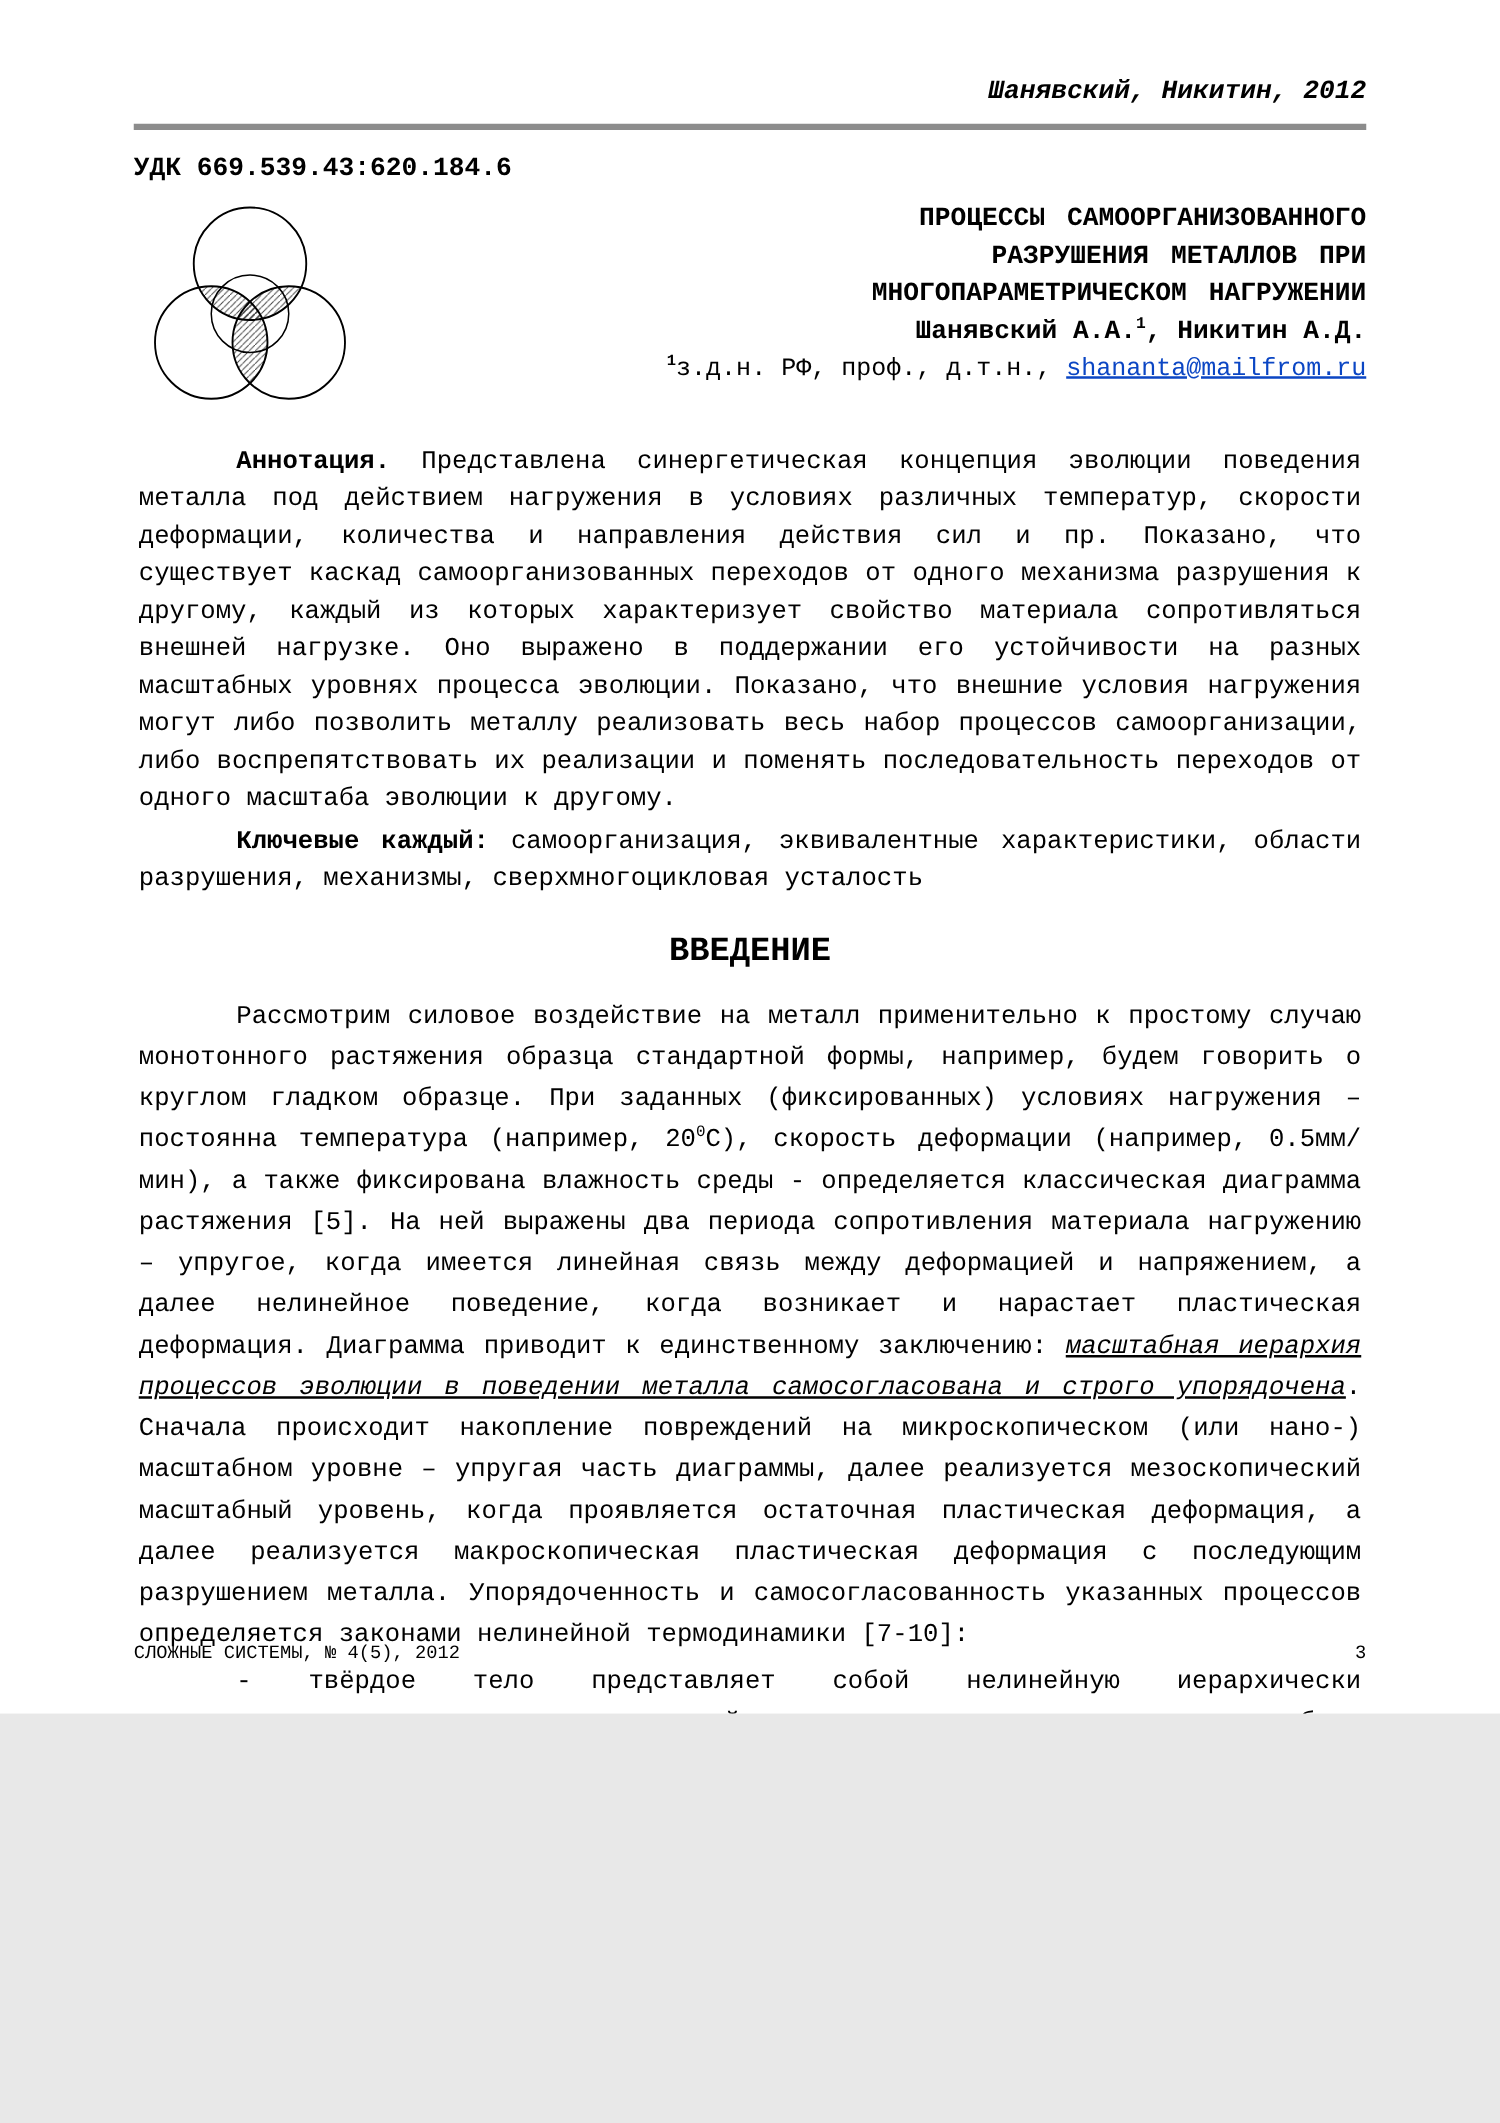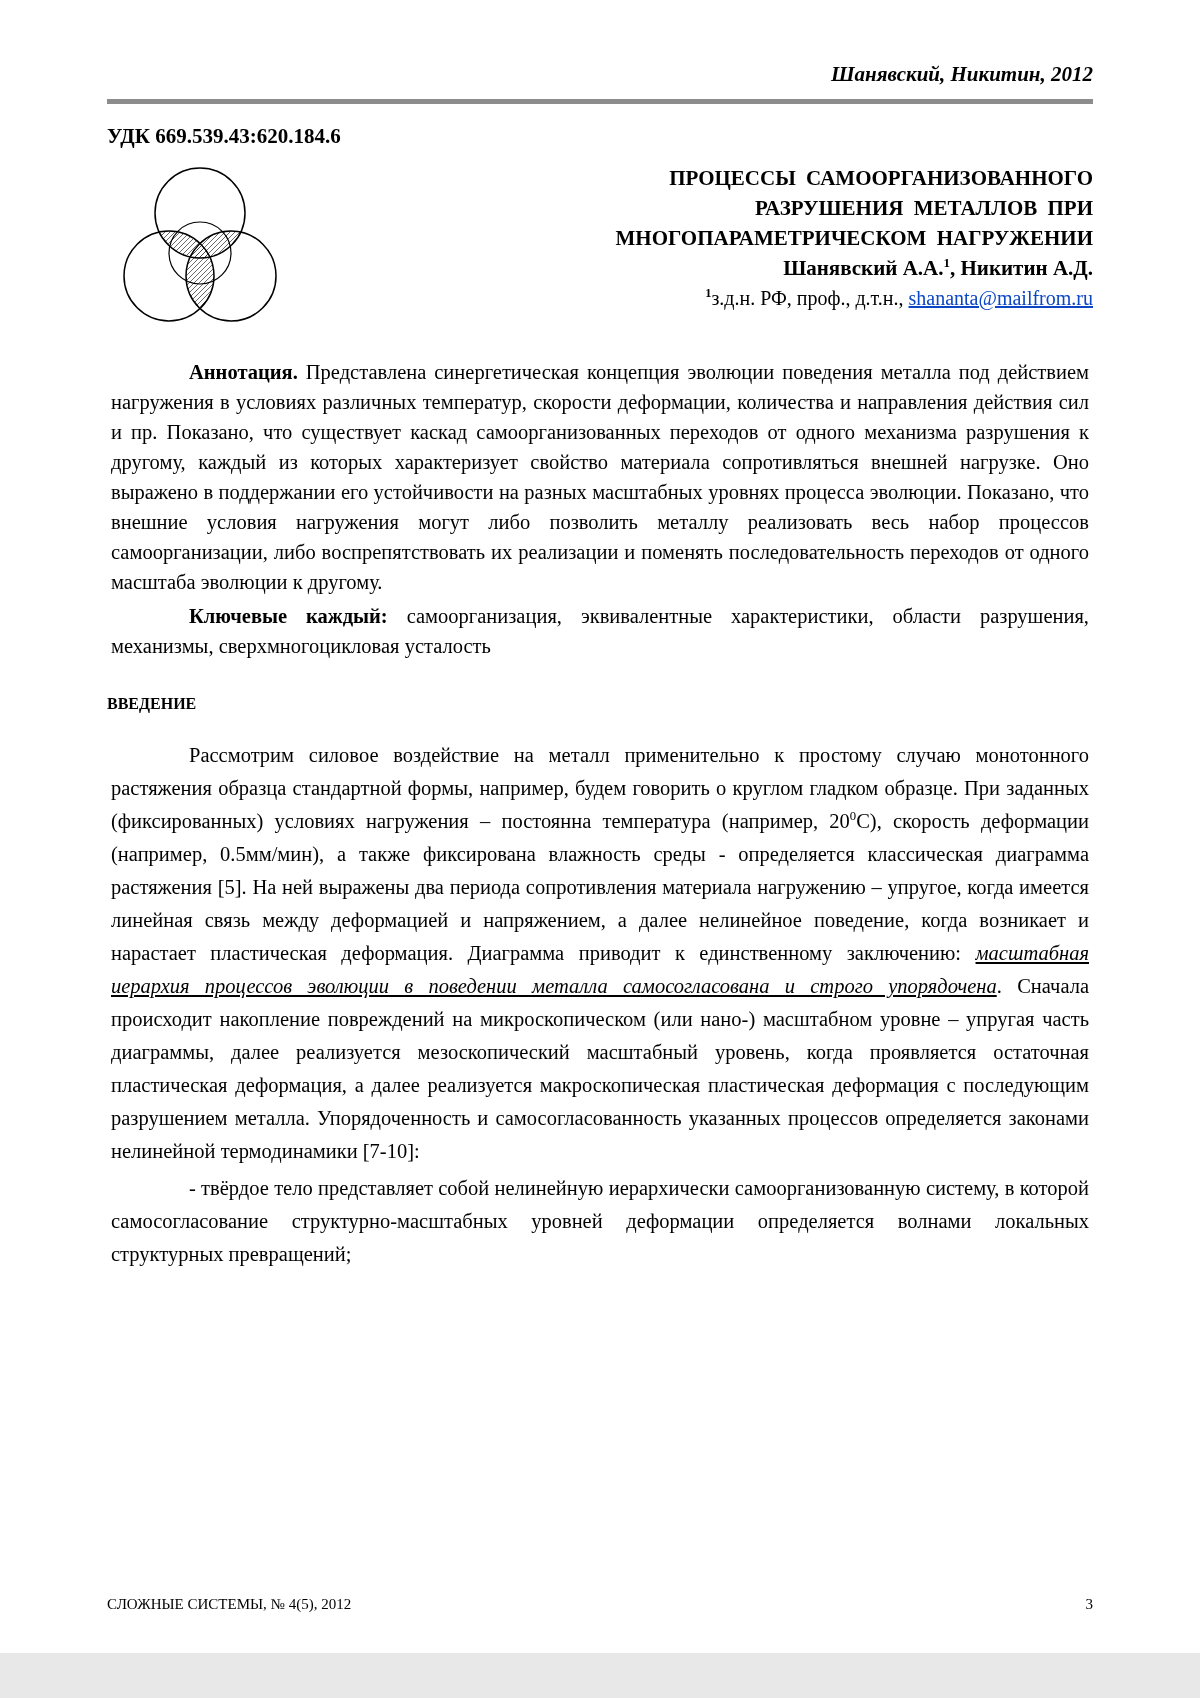--- a/index.html
+++ b/index.html
@@ -1,24 +1,24 @@
 <!DOCTYPE html>
 <html><head>
 <meta charset="utf-8">
 <style>
   html, body { margin: 0; padding: 0; background: #e8e8e8; }
   .page {
     position: relative;
     width: 1200px;
-    height: 1653px;
+    height: 1371px;
     margin: 0 auto;
     background: #ffffff;
     box-sizing: border-box;
     padding: 62px 107px 0 107px;
-    font-family: Liberation Serif, serif;
+    font-family: Liberation Mono, monospace;
     color: #000;
     overflow: hidden;
   }
   .running-head {
     text-align: right;
     font-weight: bold;
     font-style: italic;
     font-size: 21px;
     line-height: 24px;
   }
@@ -97,23 +97,23 @@
     margin: 4px;
     text-align: justify;
     text-indent: 78px;
     font-size: 20.5px;
   }
   .tight { line-height: 30px; }
   .body-para { line-height: 33px; }
   .abstract-para { margin-top: 26px; }
   .section-heading {
     margin: 30px 0 22px 0;
-    text-align: left;
+    text-align: center;
     font-weight: bold;
-    font-size: 16px;
+    font-size: 27px;
     line-height: 26px;
   }
   .emphasis {
     font-style: italic;
     text-decoration: underline;
   }
   .var-italic { font-style: italic; }
   .bold { font-weight: bold; }
   .footer {
     position: absolute;

